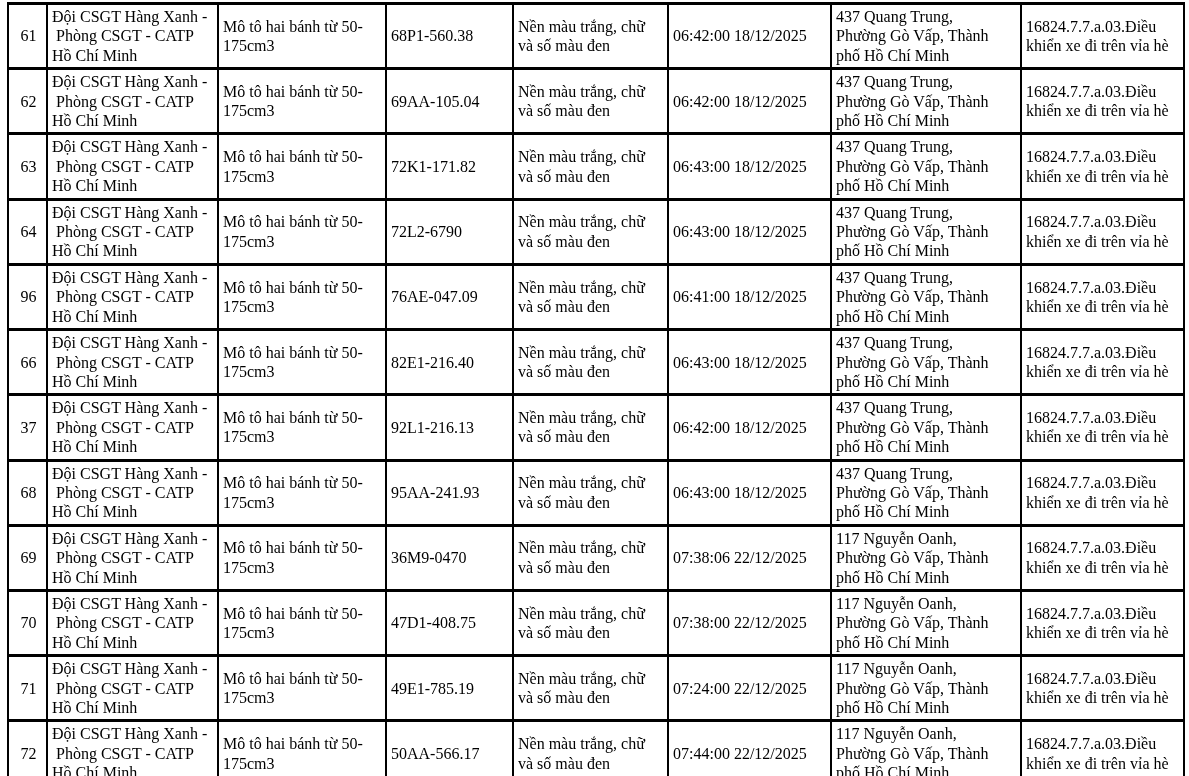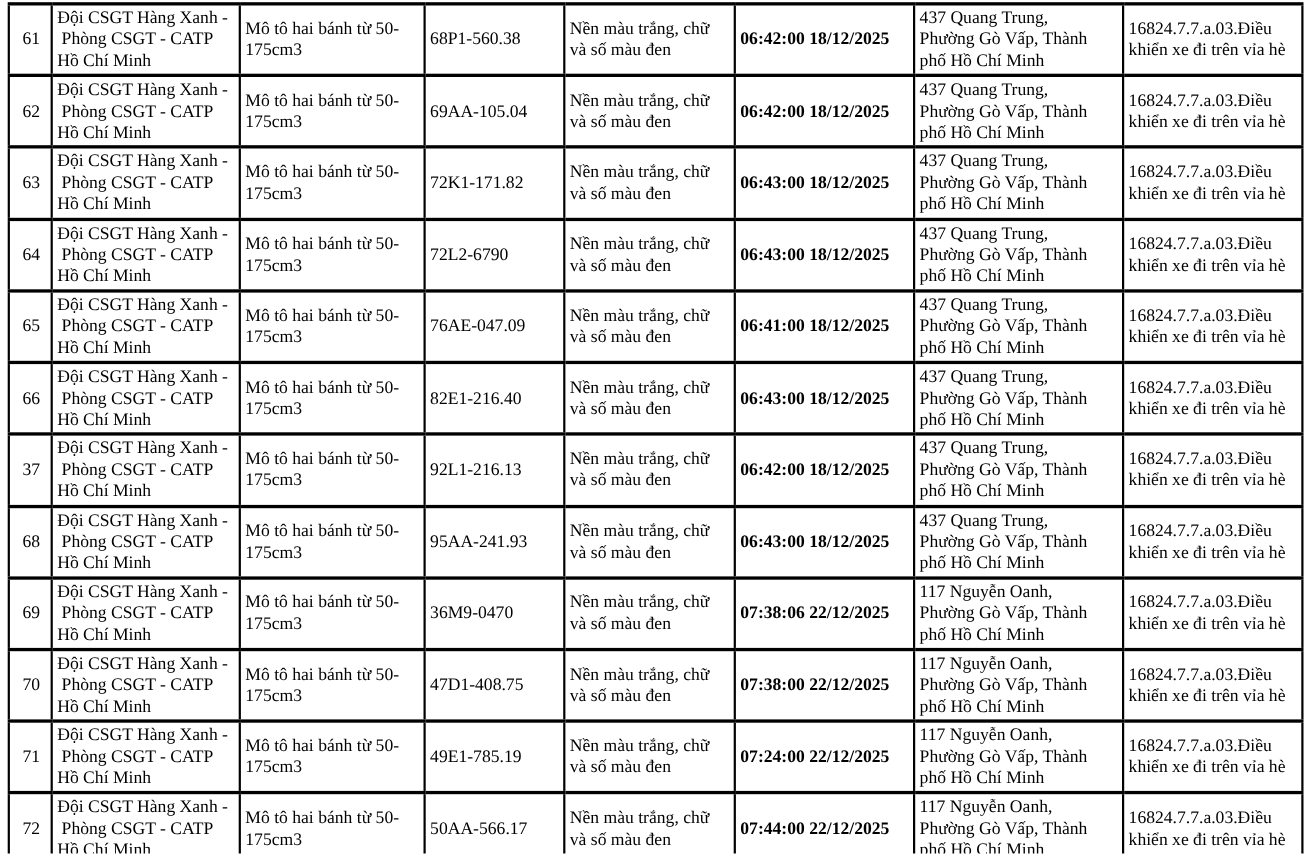--- a/index.html
+++ b/index.html
@@ -43,21 +43,21 @@
     height: 63.8px;
   }
   td.c-no {
     text-align: center;
     padding-left: 2px;
   }
   td.c-unit { padding-left: 4px; }
   td.c-vehicle { padding-left: 6px; margin-left: 20px; }
   td.c-plate { padding-left: 5px; }
   td.c-color { padding-left: 5px; }
-  td.c-time { padding-left: 6px; font-weight: bold; }
+  td.c-time { padding-left: 6px; }
   td.c-location { padding-left: 3px; }
   td.c-violation { padding-left: 2px; }
 </style>
 </head>
 <body>
 
 <div class="page">
   <table class="violation-table">
     <colgroup id="colgroup">
         <col style="width: 39px;">
@@ -132,21 +132,21 @@
     <td class="c-color">Nền màu trắng, chữ
 và số màu đen</td>
     <td class="c-time">06:43:00 18/12/2025</td>
     <td class="c-location">437 Quang Trung,
 Phường Gò Vấp, Thành
 phố Hồ Chí Minh</td>
     <td class="c-violation">16824.7.7.a.03.Điều
 khiển xe đi trên vỉa hè</td>
   </tr>
         <tr>
-    <td class="c-no">65</td>
+    <td class="c-no">96</td>
     <td class="c-unit">Đội CSGT Hàng Xanh -
 &nbsp;Phòng CSGT - CATP
 Hồ Chí Minh</td>
     <td class="c-vehicle">Mô tô hai bánh từ 50-
 175cm3</td>
     <td class="c-plate">76AE-047.09</td>
     <td class="c-color">Nền màu trắng, chữ
 và số màu đen</td>
     <td class="c-time">06:41:00 18/12/2025</td>
     <td class="c-location">437 Quang Trung,

